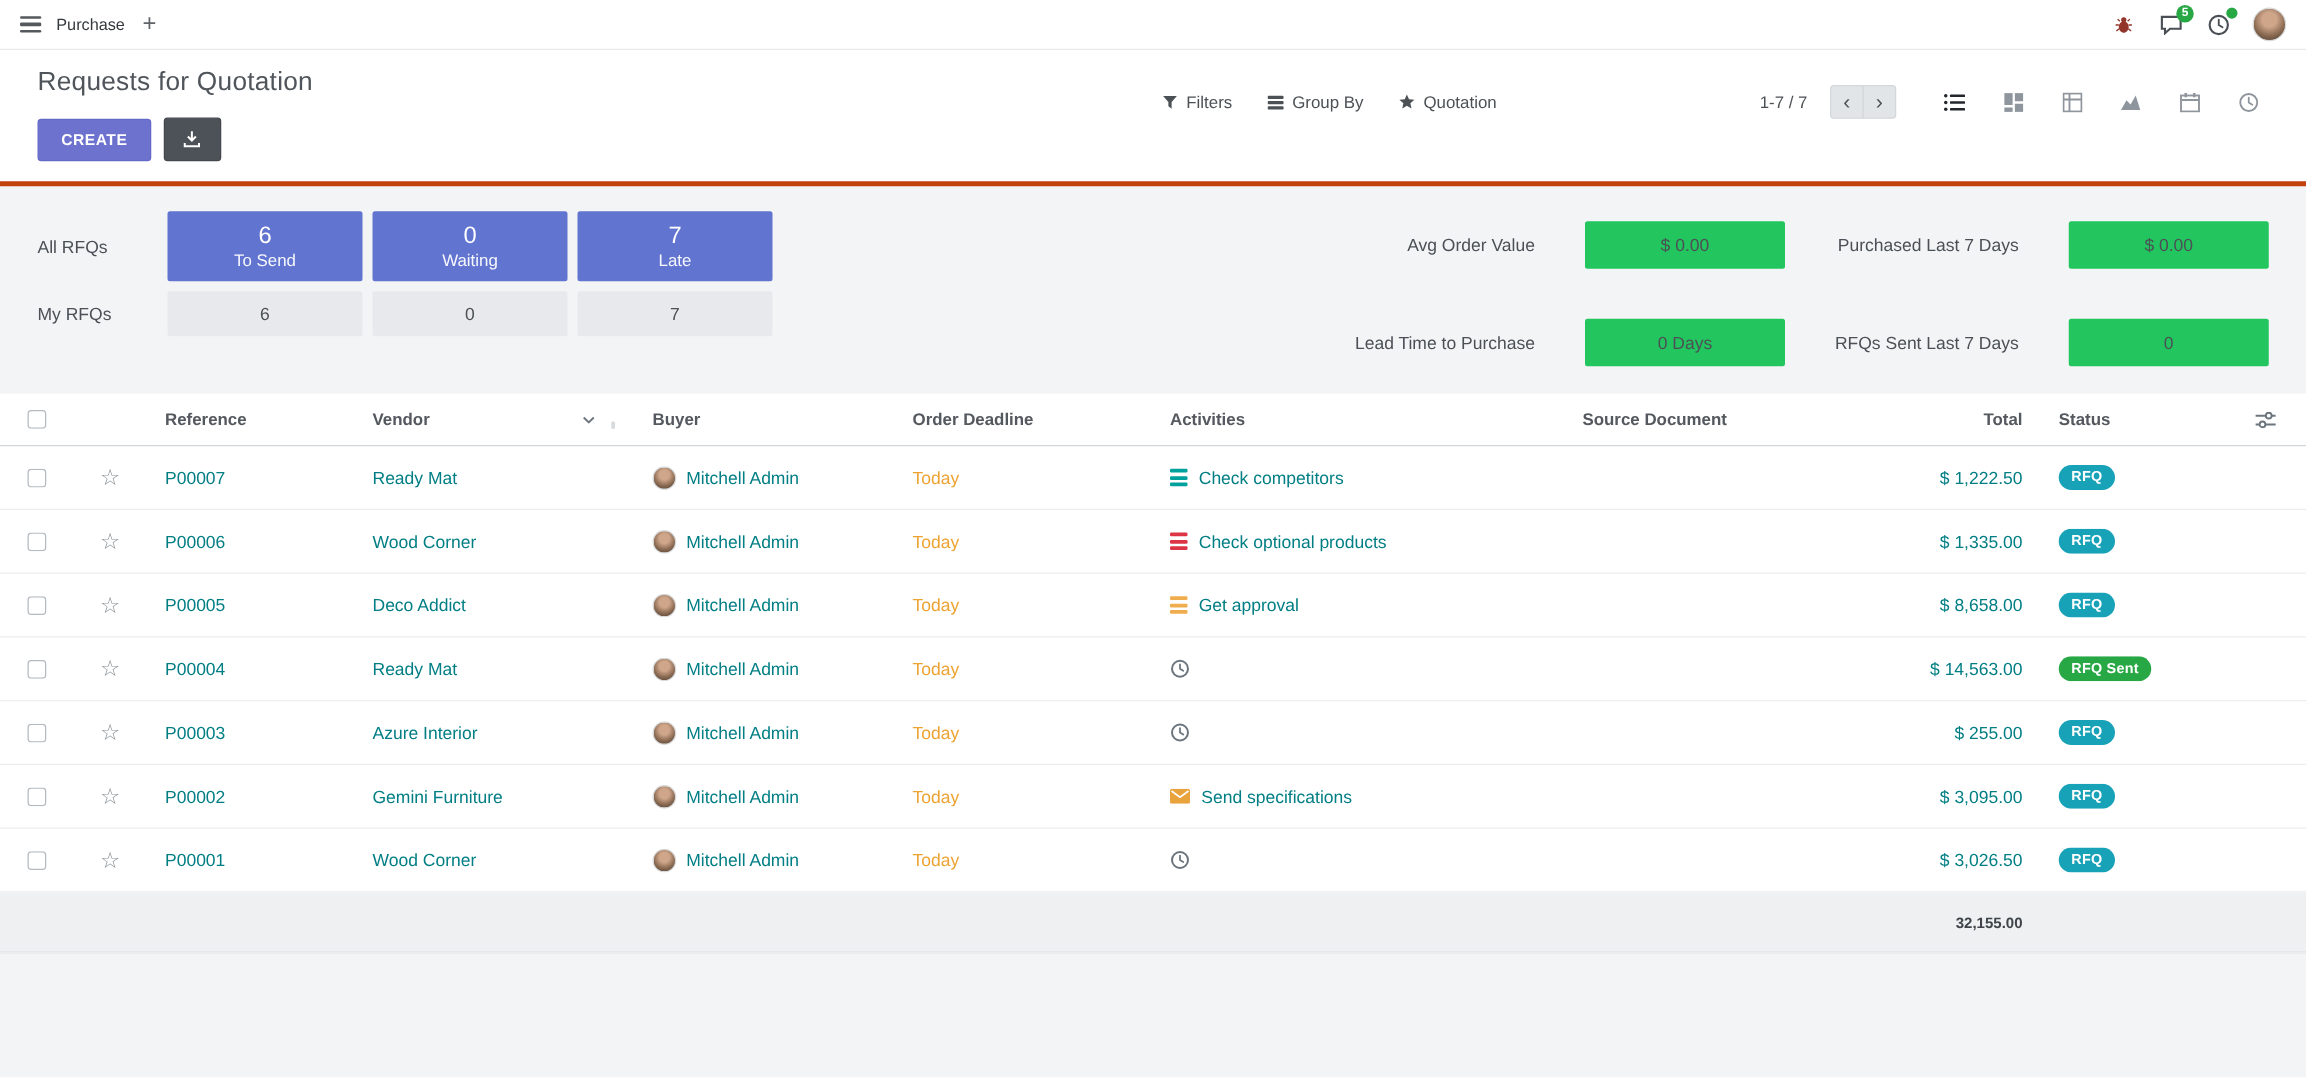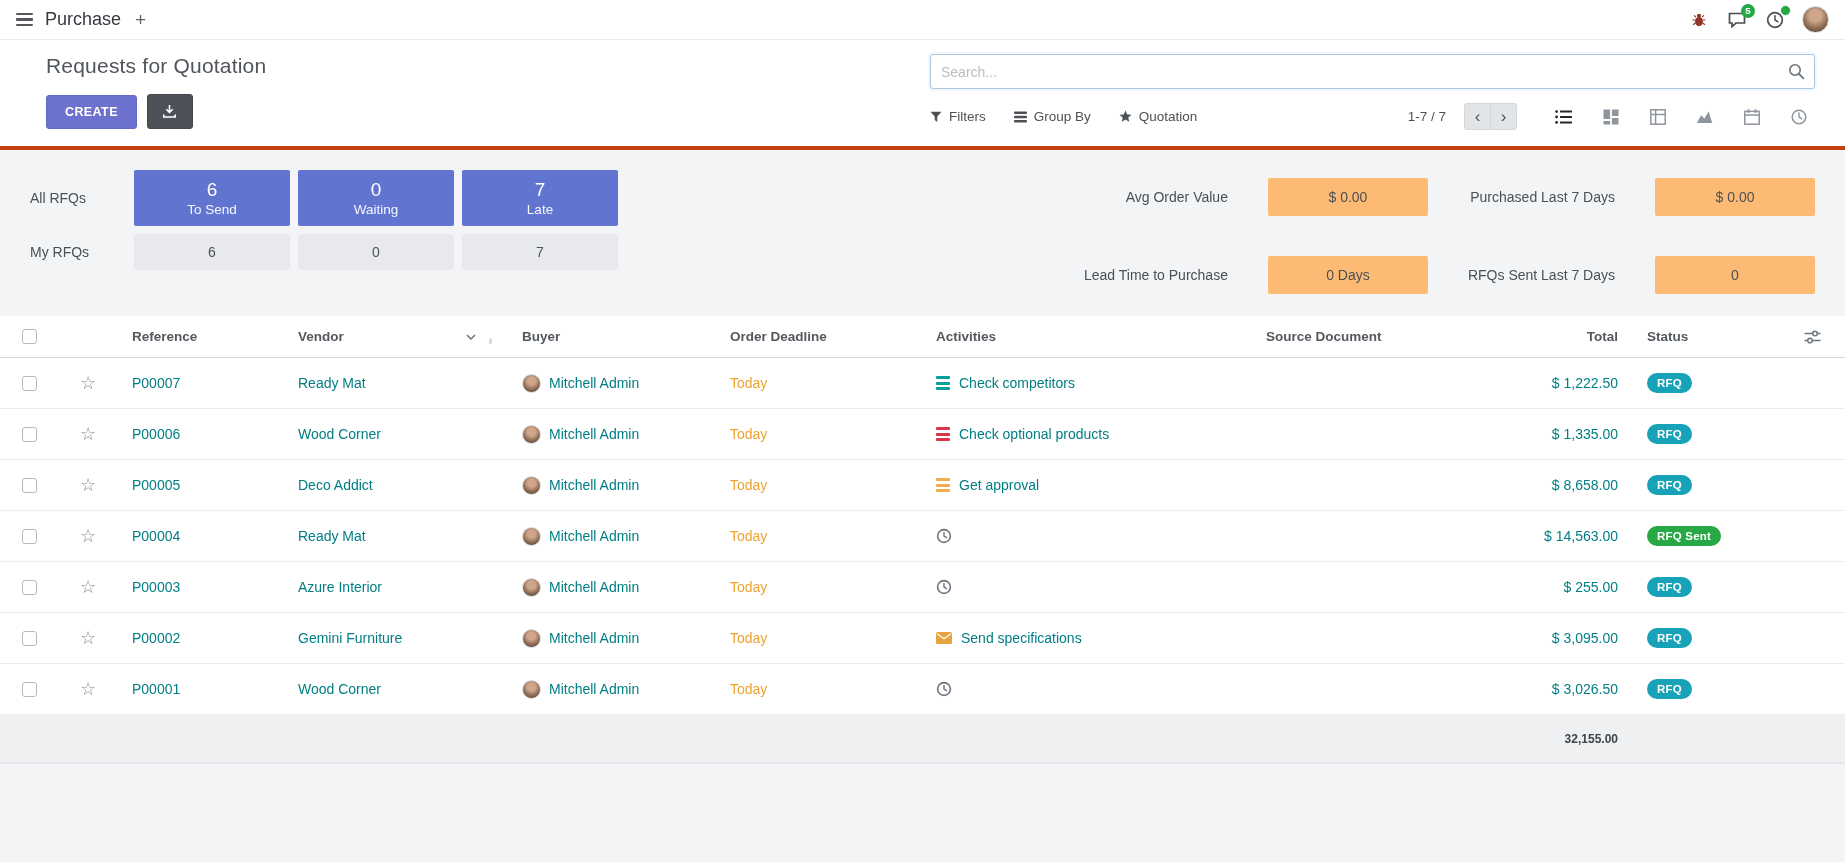--- a/index.html
+++ b/index.html
@@ -4,30 +4,30 @@
 <style>
   * { margin:0; padding:0; box-sizing:border-box; }
   html,body { width:1845px; height:862px; overflow:hidden; }
   body { font-family:"Liberation Sans", sans-serif; font-size:14px; color:#495057; background:#fff; }
   .page { width:1845px; height:862px; display:flex; flex-direction:column; }
 
   
   .navbar { height:40px; background:#fff; border-bottom:1px solid #e8eaec; display:flex; align-items:center; padding:0 16px; flex:0 0 auto; }
   .hamburger { display:inline-flex; flex-direction:column; gap:3px; margin-right:12px; cursor:pointer; }
   .hamburger i { display:block; width:17px; height:2.5px; background:#55595e; border-radius:1px; }
-  .app-name { font-size:18px; color:#35393e; font-weight:500; margin-right:14px; cursor:pointer; }
+  .app-name { font-size:13px; color:#35393e; font-weight:500; margin-right:14px; cursor:pointer; }
   .plus { font-size:19px; color:#5f6469; cursor:pointer; line-height:1; }
   .nav-right { margin-left:auto; display:flex; align-items:center; gap:16px; }
   .nav-icon { position:relative; display:inline-flex; align-items:center; justify-content:center; width:22px; height:22px; cursor:pointer; }
   .nav-badge { position:absolute; top:-5px; right:-7px; min-width:14px; height:14px; padding:0 3px; background:#28a745; color:#fff; font-size:9.5px; font-weight:700; border-radius:8px; display:flex; align-items:center; justify-content:center; }
   .nav-dot { position:absolute; top:-4px; right:-5px; width:11px; height:11px; background:#28a745; border-radius:50%; border:1.5px solid #fff; }
   .nav-avatar { width:27px; height:27px; border-radius:50%; background:radial-gradient(circle at 50% 35%, #cfa68a 28%, #8a6a52 62%, #46382d 100%); border:1px solid #d7d9db; cursor:pointer; }
 
   
-  .control-panel { display:grid; grid-template-columns:1fr 885px; padding:14px 30px 16px 46px; column-gap:30px; background:#fff; flex:0 0 auto; }
+  .control-panel { display:grid; grid-template-columns:1fr 885px; padding:14px 30px 16px 30px; column-gap:30px; background:#fff; flex:0 0 auto; }
   .page-title { font-size:21px; font-weight:400; color:#50555b; letter-spacing:.2px; }
   .cp-buttons { margin-top:16px; display:flex; align-items:center; gap:10px; }
   .btn-create { background:#6e72cf; color:#fff; border:1px solid #6468c6; border-radius:3px; font-size:12.5px; font-weight:700; letter-spacing:.4px; padding:9px 18px; cursor:pointer; font-family:inherit; }
   .btn-download { background:#4d5259; border:1px solid #44484e; border-radius:3px; width:46px; height:35px; display:flex; align-items:center; justify-content:center; cursor:pointer; }
   .searchbox { position:relative; height:35px; border:1px solid #a9c7e4; border-radius:3px; background:#fff; box-shadow:0 0 0 2px rgba(150,190,230,.12); }
   .searchbox input { width:100%; height:100%; border:none; outline:none; padding:0 34px 0 10px; font-size:14px; color:#495057; font-family:inherit; background:transparent; }
   .searchbox input::placeholder { color:#b8bdc3; }
   .search-glass { position:absolute; right:9px; top:8px; }
   .cp-tools { display:flex; align-items:center; justify-content:space-between; margin-top:14px; }
   .filter-group { display:flex; align-items:center; gap:28px; }
@@ -45,21 +45,21 @@
   
   .dashboard { background:#f3f4f6; border-top:4px solid #c2410c; padding:20px 30px 22px 30px; display:flex; justify-content:space-between; align-items:flex-start; flex:0 0 auto; }
   .dash-left { display:grid; grid-template-columns:96px 156px 156px 156px; grid-auto-rows:auto; gap:8px; align-items:center; }
   .dash-label { font-size:14px; color:#4a5056; cursor:pointer; }
   .dash-card { background:#6174d0; color:#fff; border-radius:2px; height:56px; display:flex; flex-direction:column; align-items:center; justify-content:center; cursor:pointer; }
   .card-value { font-size:19px; font-weight:500; line-height:1.2; }
   .card-label { font-size:13.5px; opacity:.95; }
   .dash-mycell { background:#e7e9ec; color:#4c5156; border-radius:2px; height:36px; display:flex; align-items:center; justify-content:center; font-size:14px; cursor:pointer; }
   .dash-stats { display:grid; grid-template-columns:auto 160px auto 160px; column-gap:18px; row-gap:18px; align-items:center; margin-top:8px;gap:40px; }
   .stat-label { font-size:14px; color:#4a5056; text-align:right; }
-  .stat-value { background:#fdba74; border-radius:2px; height:38px; display:flex; align-items:center; justify-content:center; font-size:14px; color:#4c5156; cursor:pointer; }
+  .stat-value { background:#22c55e; border-radius:2px; height:38px; display:flex; align-items:center; justify-content:center; font-size:14px; color:#4c5156; cursor:pointer; }
 
   
   .list-view { background:#fff; flex:0 0 auto; }
   .thead, .trow, .tfoot { display:flex; align-items:center; }
   .thead { height:42px; border-bottom:1px solid #d4d7da; }
   .trow { height:51px; border-bottom:1px solid #ebedef; cursor:pointer; }
   .tfoot { height:48px; background:#eef0f2; border-bottom:1px solid #e2e4e7; }
   .cell { padding-left:16px; overflow:hidden; white-space:nowrap; display:flex; align-items:center; }
   .c-check { width:60px; padding-left:22px; }
   .c-star  { width:56px; padding-left:0; justify-content:center; }
@@ -136,27 +136,20 @@
         <button class="btn-create">CREATE</button>
         <button class="btn-download">
           <svg width="15" height="15" viewBox="0 0 15 15">
             <path d="M7.5 1 V8 M4.3 5.2 L7.5 8.4 L10.7 5.2" stroke="#fff" stroke-width="1.6" fill="none"></path>
             <path d="M1.8 10.4 V13 H13.2 V10.4" stroke="#fff" stroke-width="1.6" fill="none"></path>
           </svg>
         </button>
       </div>
     </div>
     <div class="cp-right">
-      <div class="searchbox">
-        <input placeholder="Search..." style="">
-        <svg class="search-glass" width="17" height="17" viewBox="0 0 17 17">
-          <circle cx="7" cy="7" r="5.2" fill="none" stroke="#6c757d" stroke-width="1.6"></circle>
-          <path d="M11 11 L15.4 15.4" stroke="#6c757d" stroke-width="1.8" stroke-linecap="round"></path>
-        </svg>
-      </div>
       <div class="cp-tools">
         <div class="filter-group">
           <span class="filter-item">
             <svg width="12" height="12" viewBox="0 0 12 12">
                 <path d="M0.5 0.8 H11.5 L7.3 5.6 V11 L4.7 8.9 V5.6 Z" fill="#4c5156"></path>
               </svg>
             <span>Filters</span>
           </span>
           <span class="filter-item">
             <svg width="13" height="12" viewBox="0 0 13 12">

